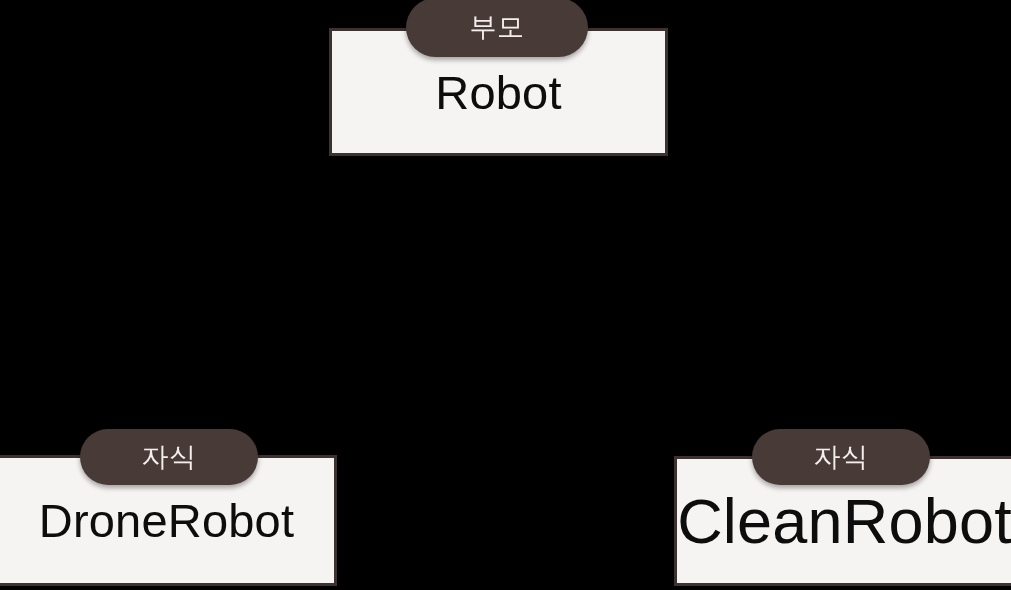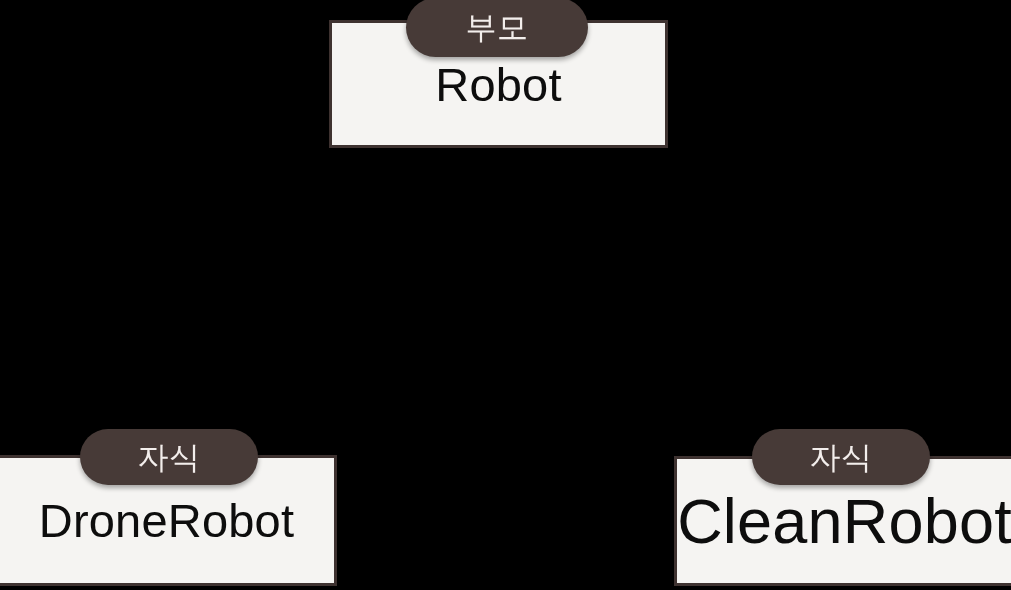--- a/index.html
+++ b/index.html
@@ -36,21 +36,21 @@
     color: #0d0d0d;
     font-size: 46px;
     font-weight: 400;
     letter-spacing: 0.2px;
     line-height: 1;
     white-space: nowrap;
   }
 
   #node-parent {
     left: 329px;
-    top: 20px;
+    top: 28px;
     width: 339px;
     height: 128px;
   }
   #node-parent .node-label { font-size: 47px; }
 
   
   #node-child-left {
     left: -4px;
     top: 455px;
     width: 341px;
@@ -74,21 +74,21 @@
     background: #473a37;
     border-radius: 999px;
     display: flex;
     align-items: center;
     justify-content: center;
     box-shadow: 0 3px 5px rgba(0,0,0,0.33);
     z-index: 5;
   }
   .badge-label {
     color: #f3eeec;
-    font-size: 31px;
+    font-size: 27px;
     font-weight: 400;
     line-height: 1;
     letter-spacing: 0.5px;
     white-space: nowrap;
   }
 
   #badge-parent {
     left: 406px;
     top: -2px;
     width: 182px;

